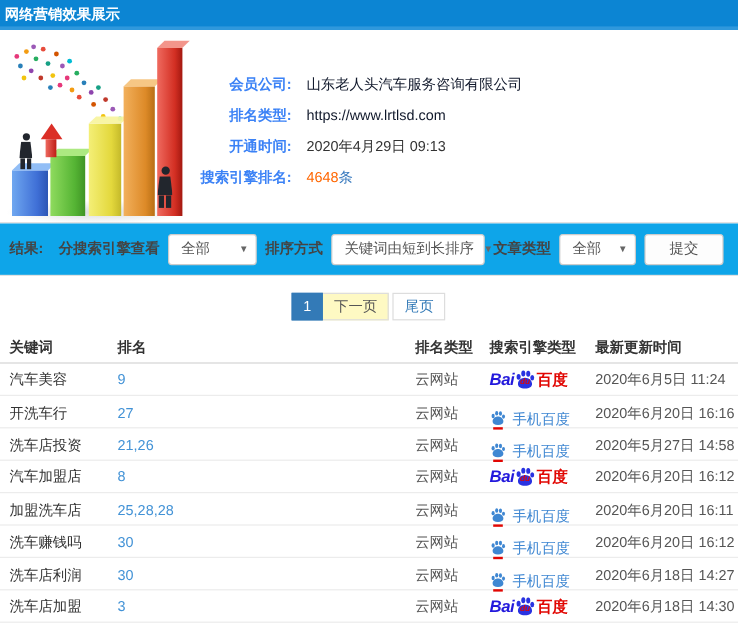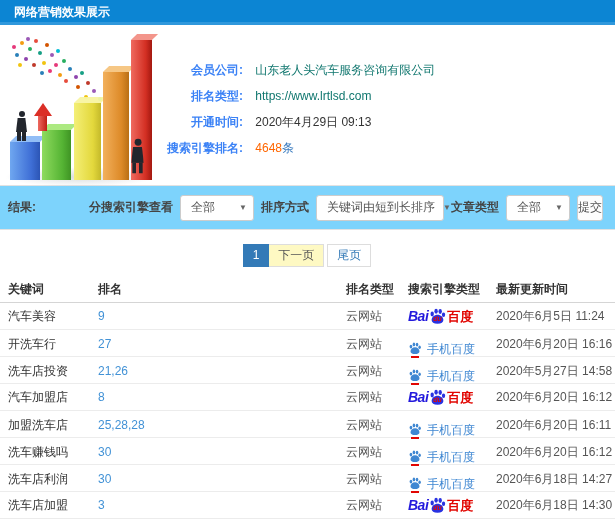--- a/index.html
+++ b/index.html
@@ -2,28 +2,28 @@
 <html><head>
 <meta charset="utf-8">
 <style>
   * { margin:0; padding:0; box-sizing:border-box; }
   html,body { width:615px; height:520px; overflow:hidden; background:#fff;
     font-family:"Liberation Sans","DejaVu Sans",sans-serif; font-size:12px; color:#333; }
   .app { position:relative; width:615px; height:520px; background:#fff; }
 
   
   .header { height:25px; background:#0c85d3; border-bottom:3px solid #2f98dc;
-    color:#fff; font-weight:bold; line-height:25px; padding-left:14px; font-size:12px; }
+    color:#fff; font-weight:bold; line-height:25px; padding-left:4px; font-size:12px; }
 
   
   .info-section { position:relative; height:161px; border-bottom:1px solid #e2e2e2; background:#fff; }
   .info-row { position:absolute; left:150px; height:26px; line-height:26px; white-space:nowrap; }
   .info-row .lbl { display:inline-block; width:93px; text-align:right; font-weight:bold; color:#3b82f6; }
   .info-row .val { margin-left:9px; color:#333; }
-  .info-row a.val { color:#0f766e; text-decoration:none; }
+  .info-row a.val { color:#0f172a; text-decoration:none; }
   .val-orange { margin-left:9px; color:#ff6600; }
   .val-blue { color:#3a7bbf; }
 
   
   .promo-art { position:absolute; left:4px; top:8px; width:152px; height:152px; }
   .ground { position:absolute; left:0; top:134px; width:152px; height:20px;
     background:radial-gradient(ellipse at center, rgba(90,100,110,.22) 0%, rgba(90,100,110,0) 70%); }
   .bar { position:absolute; bottom:5px; }
   .bar::before { content:""; position:absolute; top:-6px; left:3px; width:100%; height:6px;
     transform:skewX(-46deg); opacity:.95; }
@@ -52,33 +52,33 @@
   .confetti { position:absolute; left:8px; top:12px; width:4px; height:4px; border-radius:50%; background:#e6387a;
     box-shadow: 8px -4px #f39c12, 16px 2px #27ae60, 3px 8px #2980b9, 22px -6px #e74c3c,
       12px 12px #8e44ad, 26px 6px #16a085, 33px -2px #d35400, 20px 18px #c0392b,
       38px 8px #9b59b6, 30px 16px #f1c40f, 44px 4px #00bcd4, 36px 24px #e6387a,
       50px 14px #27ae60, 46px 28px #f39c12, 56px 22px #2980b9, 52px 34px #e74c3c,
       62px 30px #8e44ad, 68px 26px #16a085, 64px 40px #d35400, 74px 36px #c0392b,
       80px 44px #9b59b6, 72px 50px #f1c40f, 86px 52px #00bcd4, 92px 48px #e6387a,
       14px -8px #9b59b6, 28px 26px #2980b9, 6px 18px #f1c40f, 42px 18px #e6387a; }
 
   
-  .filter-bar { display:flex; align-items:center; height:44px; background:#7dd3fc;
+  .filter-bar { display:flex; align-items:center; height:44px; background:#0ea5e9;
     border-bottom:1px solid #e2e2e2; padding:0 12px 0 8px; }
   .filter-bar .result-lbl { font-weight:bold; color:#444; }
   .filter-controls { margin-left:auto; display:flex; align-items:center; gap:7px; }
   .filter-controls .f-lbl { font-weight:bold; color:#444; white-space:nowrap;font-family:Liberation Mono, monospace; }
   .select { display:inline-flex; align-items:center; justify-content:space-between;
     height:26px; background:#fff; border:1px solid #ccc; border-radius:3px;
     padding:0 6px 0 10px; color:#555; cursor:pointer; white-space:nowrap; }
   .select .caret { font-size:8px; color:#666; margin-left:8px; }
   .sel-engine { width:74px; }
   .sel-sort { width:128px; }
   .sel-article { width:64px; }
-  .btn-submit { height:26px; padding:0 0; background:#fdfdfd; border:1px solid #ccc;
+  .btn-submit { height:26px; padding:0 20px; background:#fdfdfd; border:1px solid #ccc;
     border-radius:3px; color:#555; cursor:pointer; font-size:12px; }
 
   
   .pagination { display:flex; justify-content:center; align-items:center; margin:14px 0 10px; }
   .page-btn { display:inline-block; min-width:25px; padding:0 9px; height:23px; line-height:21px;
     text-align:center; border:1px solid #ddd; margin-left:-1px; cursor:pointer; }
   .page-current { background:#337ab7; border-color:#337ab7; color:#fff; position:relative; z-index:2; }
   .page-next { background:#fef9c3; color:#555; }
   .page-last { background:#fff; color:#337ab7; margin-left:3px; }
 

